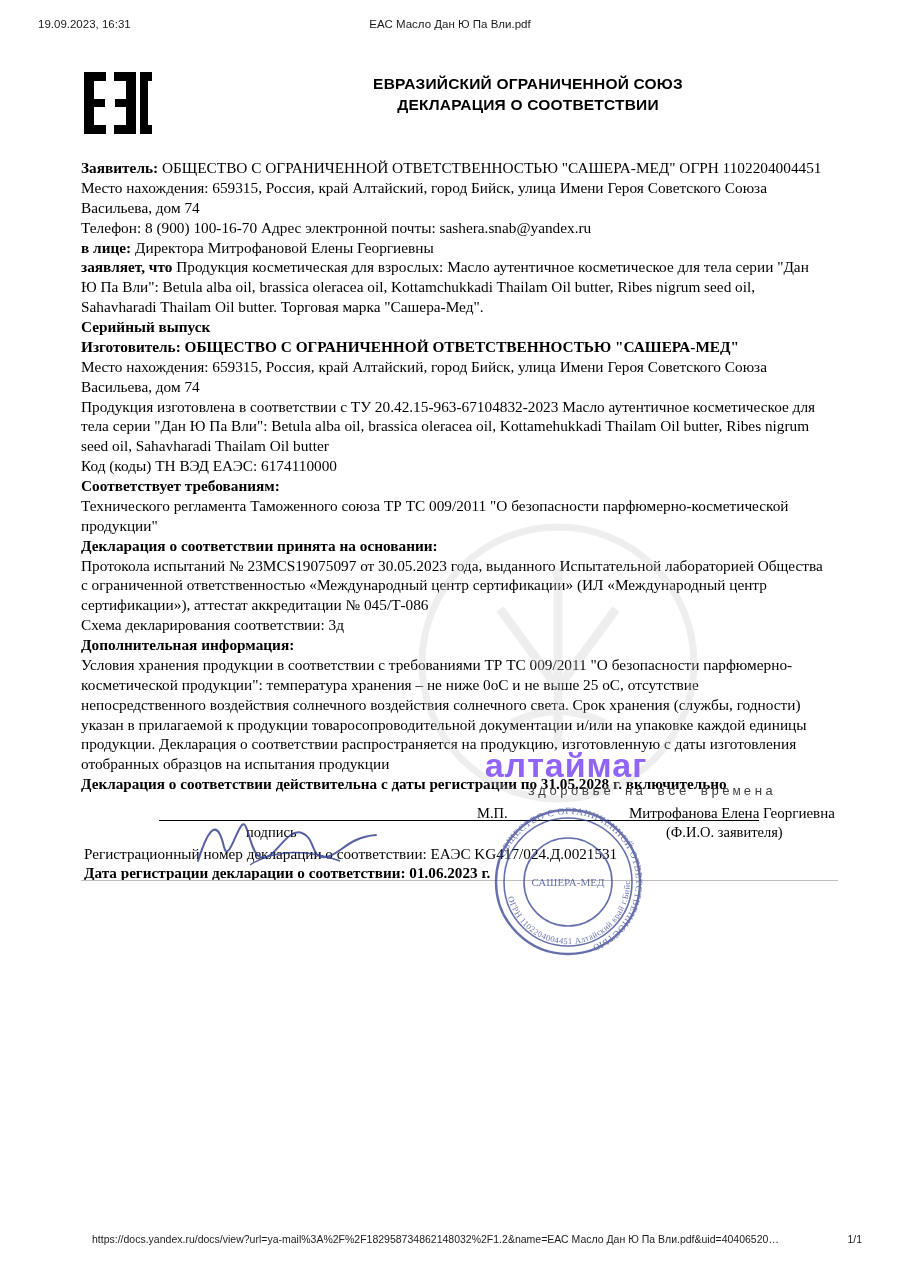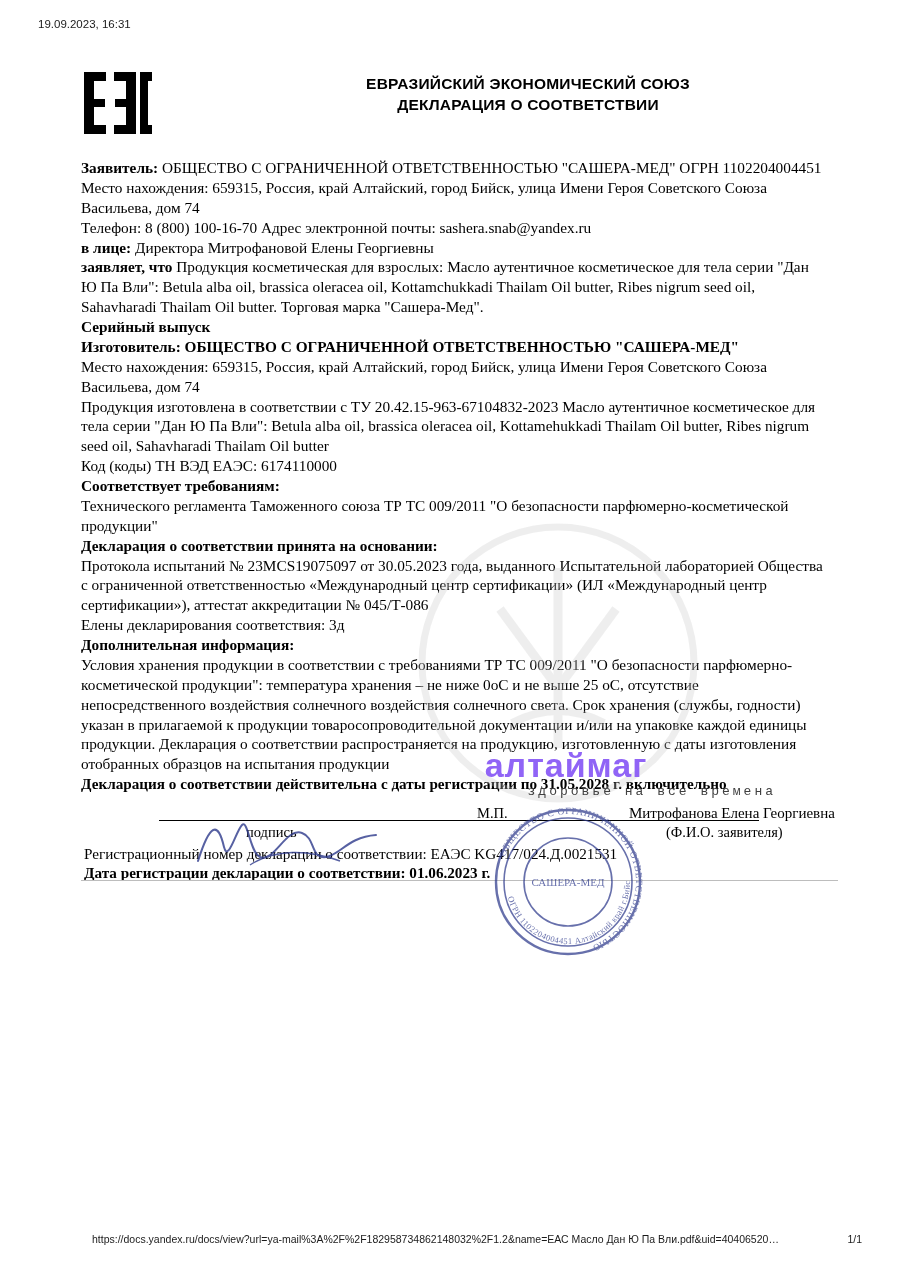--- a/index.html
+++ b/index.html
@@ -235,47 +235,48 @@
     width: 200px;
     height: 60px;
     opacity: 0.8;
   }
 </style>
 </head>
 <body>
 
 <div class="print-header">
   <div class="ph-left">19.09.2023, 16:31</div>
+  <div class="ph-center">ЕАС Масло Дан Ю Па Вли.pdf</div>
 </div>
 
 <div class="page">
 
   <div class="eac-mark">
     <svg viewBox="0 0 78 70" width="78" height="70" aria-hidden="true">
       <path d="M6 4 L6 66 L28 66 L28 57 L16 57 L16 39 L27 39 L27 31 L16 31 L16 13 L28 13 L28 4 Z" fill="#000"></path>
       <path d="M36 4 L36 13 L48 13 L48 31 L37 31 L37 39 L48 39 L48 57 L36 57 L36 66 L58 66 L58 4 Z" fill="#000"></path>
       <path d="M74 4 L62 4 L62 66 L74 66 L74 57 L70 57 L70 13 L74 13 Z" fill="#000"></path>
     </svg>
   </div>
 
   <div class="doc-title">
-    <span>ЕВРАЗИЙСКИЙ ЭКОНОМИЧЕСКИЙ СОЮЗ</span>
+    <span>ЕВРАЗИЙСКИЙ ОГРАНИЧЕННОЙ СОЮЗ</span>
     <span class="line2">ДЕКЛАРАЦИЯ О СООТВЕТСТВИИ</span>
   </div>
 
   <div class="body-text">
 
     <p>
       <span class="b">Заявитель:</span>
       <span>ОБЩЕСТВО С ОГРАНИЧЕННОЙ ОТВЕТСТВЕННОСТЬЮ "САШЕРА-МЕД" ОГРН 1102204004451</span>
     </p>
 
     <p>Место нахождения: 659315, Россия, край Алтайский, город Бийск, улица Имени Героя Советского Союза Васильева, дом 74</p>
 
-    <p>Телефон: 8 (800) 100-16-70 Адрес электронной почты: sashera.snab@yandex.ru</p>
+    <p>Телефон: 8 (900) 100-16-70 Адрес электронной почты: sashera.snab@yandex.ru</p>
 
     <p>
       <span class="b">в лице:</span>
       <span>Директора Митрофановой Елены Георгиевны</span>
     </p>
 
     <p>
       <span class="b">заявляет, что</span>
       <span>Продукция косметическая для взрослых: Масло аутентичное косметическое для тела серии "Дан Ю Па Вли": Betula alba oil, brassica oleracea oil, Kottamchukkadi Thailam Oil butter, Ribes nigrum seed oil, Sahavharadi Thailam Oil butter. Торговая марка "Сашера-Мед".</span>
     </p>
@@ -292,21 +293,21 @@
     <p>Продукция изготовлена в соответствии с ТУ 20.42.15-963-67104832-2023 Масло аутентичное  косметическое для тела серии "Дан Ю Па Вли": Betula alba oil, brassica oleracea oil, Kottamehukkadi Thailam Oil butter, Ribes nigrum seed oil, Sahavharadi Thailam Oil butter</p>
 
     <p>Код (коды) ТН ВЭД ЕАЭС: 6174110000</p>
 
     <p class="sect-head">Соответствует требованиям:</p>
     <p>Технического регламента Таможенного союза ТР ТС 009/2011 "О безопасности парфюмерно-косметической продукции"</p>
 
     <p class="sect-head">Декларация о соответствии принята на основании:</p>
     <p>Протокола испытаний № 23МСS19075097 от 30.05.2023 года, выданного Испытательной лабораторией Общества с ограниченной ответственностью «Международный центр сертификации» (ИЛ «Международный центр сертификации»), аттестат аккредитации № 045/Т-086</p>
 
-    <p>Елены декларирования соответствия: 3д</p>
+    <p>Схема декларирования соответствии: 3д</p>
 
     <p class="sect-head">Дополнительная информация:</p>
     <p>Условия хранения продукции в соответствии с требованиями ТР ТС 009/2011 "О безопасности парфюмерно-косметической продукции": температура хранения – не ниже 0оС и не выше 25 оС, отсутствие непосредственного воздействия солнечного воздействия солнечного света. Срок хранения (службы, годности) указан в прилагаемой к продукции товаросопроводительной документации и/или на упаковке каждой единицы продукции. Декларация о соответствии распространяется на продукцию, изготовленную с даты изготовления отобранных образцов на испытания продукции</p>
 
     <p class="valid-line">Декларация о соответствии действительна с даты регистрации по 31.05.2028 г. включительно</p>
 
     <div class="sign-block">
       <div class="sign-rule"></div>
       <div class="sign-label-left">подпись</div>
       <div class="sign-mp">М.П.</div>

